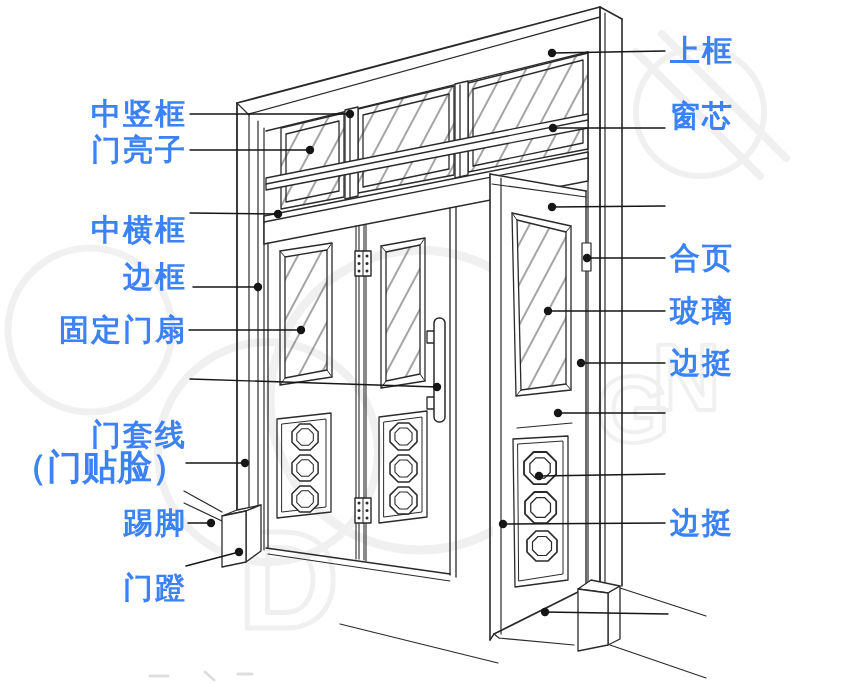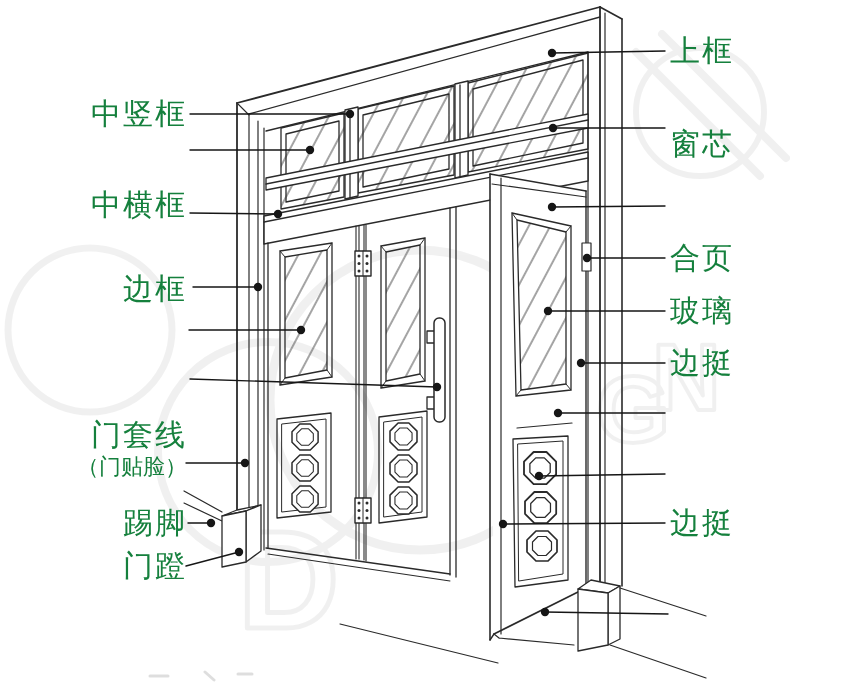--- a/index.html
+++ b/index.html
@@ -2,30 +2,30 @@
 <html><head>
 <meta charset="utf-8">
 <style>
   html,body{margin:0;padding:0;background:#ffffff;}
   #stage{
     position:relative;width:843px;height:684px;background:#ffffff;overflow:hidden;
     font-family:"Liberation Sans","DejaVu Sans",sans-serif;
   }
   #drawing{position:absolute;left:0;top:0;}
   .lbl{
-    position:absolute;color:#15803d;font-weight:normal;font-size:30px;line-height:32px;
+    position:absolute;color:#3b82f6;font-weight:bold;font-size:30px;line-height:32px;
     letter-spacing:2px;white-space:nowrap;user-select:none;
   }
   .lbl.left{right:656px;text-align:left;}
   .lbl.right{left:670px;text-align:left;}
-  .lbl.small{font-size:22px;letter-spacing:0;}
+  .lbl.small{font-size:35px;letter-spacing:0;}
   
-  .l0{top:98px}.l1{top:134px}.l2{top:189px}.l3{top:273px}.l4{top:314px}
-  .l5{top:362px}.l6{top:419px}.l7{top:451px}.l8{top:507px}.l9{top:550px}
-  .r0{top:35px}.r1{top:128px}.r2{top:190px}.r3{top:242px}.r4{top:295px}
+  .l0{top:98px}.l1{top:134px}.l2{top:214px}.l3{top:261px}.l4{top:314px}
+  .l5{top:362px}.l6{top:419px}.l7{top:451px}.l8{top:507px}.l9{top:572px}
+  .r0{top:35px}.r1{top:100px}.r2{top:190px}.r3{top:242px}.r4{top:295px}
   .r5{top:347px}.r6{top:397px}.r7{top:458px}.r8{top:507px}.r9{top:598px}
 </style>
 </head>
 <body>
 
 <div id="stage">
 
   <svg id="drawing" width="843" height="684" viewBox="0 0 843 684" fill="none" stroke-linecap="round" stroke-linejoin="round">
 
     <defs>
@@ -202,22 +202,24 @@
       <circle cx="548" cy="311" r="4.2"></circle>
         <circle cx="581" cy="363" r="4.2"></circle>
       <circle cx="558" cy="413" r="4.2"></circle>
         <circle cx="539" cy="476" r="4.2"></circle>
       <circle cx="503" cy="524" r="4.2"></circle>
         <circle cx="545" cy="612" r="4.2"></circle>
     </g>
   </svg>
 
   <div class="lbl left l0">中竖框</div>
+  <div class="lbl left l1">门亮子</div>
   <div class="lbl left l2">中横框</div>
   <div class="lbl left l3">边框</div>
+  <div class="lbl left l4">固定门扇</div>
   <div class="lbl left l6">门套线</div>
   <div class="lbl left l7 small">（门贴脸）</div>
   <div class="lbl left l8">踢脚</div>
   <div class="lbl left l9">门蹬</div>
 
   <div class="lbl right r0">上框</div>
   <div class="lbl right r1">窗芯</div>
   <div class="lbl right r3">合页</div>
   <div class="lbl right r4">玻璃</div>
   <div class="lbl right r5">边挺</div>

